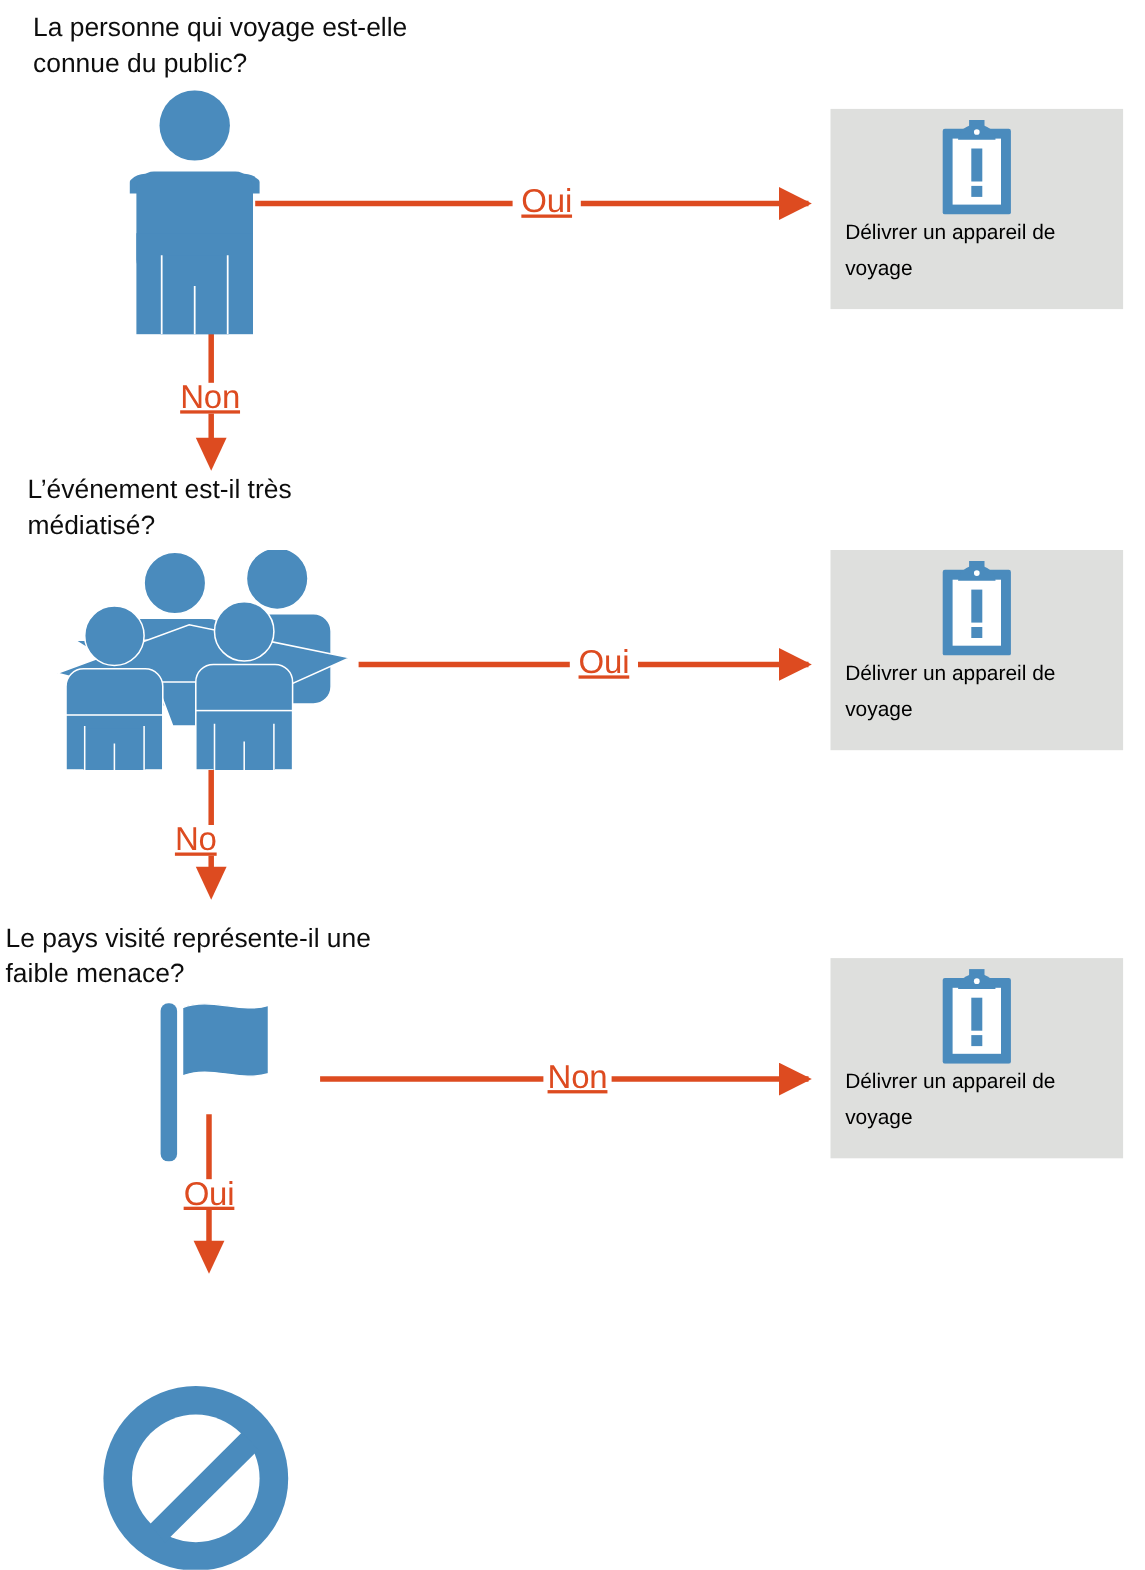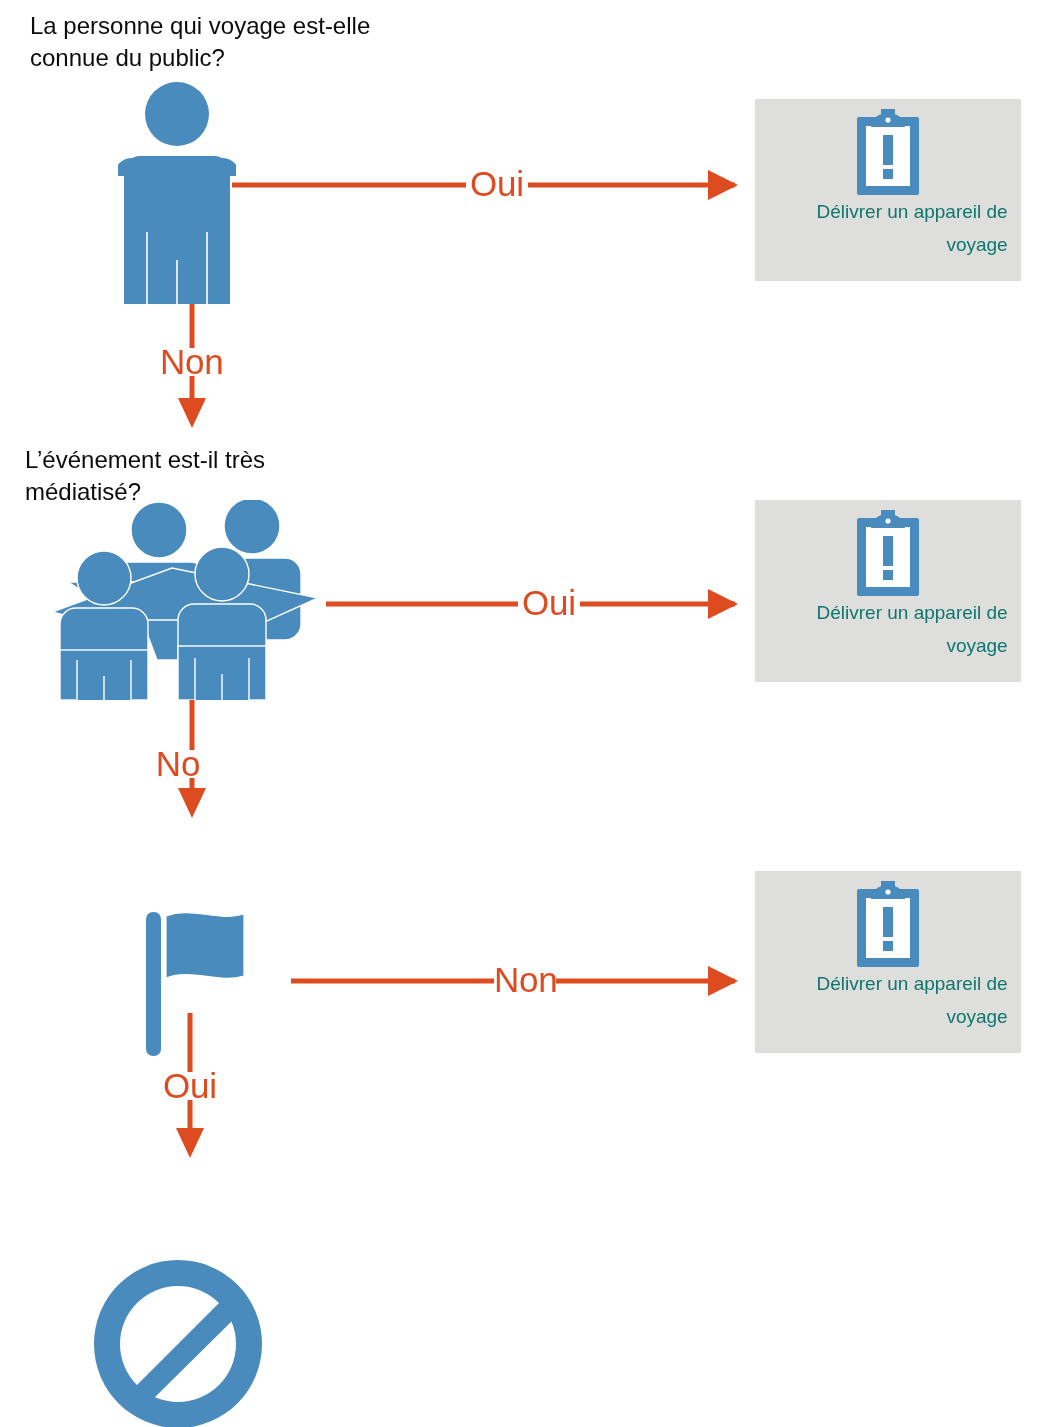--- a/index.html
+++ b/index.html
@@ -31,40 +31,41 @@
   }
   .outcome-box {
     position: absolute;
     background: #dedfdd;
     display: flex;
     flex-direction: column;
     align-items: center;
     justify-content: flex-start;
   }
   .outcome-label {
-    text-align: right;
-    color: #0f766e;
+    text-align: left;
+    color: #000000;
     font-size: 19px;
     line-height: 33px;
     font-family: "Liberation Sans", sans-serif;
     white-space: pre-line;
     width: 90%;
   }
   .clip-icon {
     display: block;
   }
   .edge-label {
     position: absolute;
     color: #dd4b20;
-    font-size: 35px;
+    font-size: 30px;
     line-height: 28px;
     font-family: "Liberation Sans", sans-serif;
     background: #ffffff;
     text-align: center;
     letter-spacing: -0.2px;
+    text-decoration: underline;
   }
   .icon-abs {
     position: absolute;
   }
 </style>
 </head>
 <body>
 
 <div class="canvas">
 
@@ -126,21 +127,21 @@
       <rect x="4" y="8" width="62" height="78" rx="2" fill="#4a8bbd"></rect>
       <rect x="13" y="17" width="44" height="60" fill="#ffffff"></rect>
       <path d="M 18 18 a 17 14 0 0 1 34 0 z" fill="#4a8bbd"></path>
       <circle cx="35" cy="11" r="2.6" fill="#ffffff"></circle>
       <rect x="30" y="26" width="10" height="30" fill="#4a8bbd"></rect>
       <rect x="30" y="60" width="10" height="10" fill="#4a8bbd"></rect>
     </svg>
     <div class="outcome-label">Délivrer un appareil de voyage</div>
   </div>
 
-  <div class="qtext" style="left:25px; top:444px; width:330px;">L’événement est-il très médiatisé?</div>
+  <div class="qtext" style="left:25px; top:430px; width:330px;">L’événement est-il très médiatisé?</div>
 
   <svg class="icon-abs" style="left:52px; top:500px;" width="282" height="200" viewBox="0 0 282 200">
 
     <circle cx="107" cy="30" r="28" fill="#4a8bbd" stroke="#ffffff" stroke-width="1.4"></circle>
     <rect x="60" y="62" width="94" height="78" rx="16" fill="#4a8bbd" stroke="#ffffff" stroke-width="1.4"></rect>
 
     <circle cx="200" cy="26" r="28" fill="#4a8bbd" stroke="#ffffff" stroke-width="1.4"></circle>
     <rect x="155" y="58" width="94" height="82" rx="16" fill="#4a8bbd" stroke="#ffffff" stroke-width="1.4"></rect>
 
     <path d="M 70 82 L 220 82 L 268 112 L 118 112 z" fill="#4a8bbd" stroke="#ffffff" stroke-width="1.4" transform="translate(-54,0)"></path>
@@ -175,20 +176,21 @@
       <rect x="4" y="8" width="62" height="78" rx="2" fill="#4a8bbd"></rect>
       <rect x="13" y="17" width="44" height="60" fill="#ffffff"></rect>
       <path d="M 18 18 a 17 14 0 0 1 34 0 z" fill="#4a8bbd"></path>
       <circle cx="35" cy="11" r="2.6" fill="#ffffff"></circle>
       <rect x="30" y="26" width="10" height="30" fill="#4a8bbd"></rect>
       <rect x="30" y="60" width="10" height="10" fill="#4a8bbd"></rect>
     </svg>
     <div class="outcome-label">Délivrer un appareil de voyage</div>
   </div>
 
+  <div class="qtext" style="left:5px; top:838px; width:375px;">Le pays visité représente-il une faible menace?</div>
 
   <svg class="icon-abs" style="left:140px; top:908px;" width="130" height="148" viewBox="0 0 130 148">
     <rect x="6" y="4" width="15" height="144" rx="7" fill="#4a8bbd"></rect>
     <path d="M 26 8 C 52 -2 78 14 104 6 L 104 68 C 78 76 52 60 26 70 Z" fill="#4a8bbd" stroke="#ffffff" stroke-width="1.2"></path>
   </svg>
 
   <div class="edge-label" style="left:494px; top:966px; width:62px;">Non</div>
 
   <div class="edge-label" style="left:159px; top:1072px; width:62px;">Oui</div>
 

